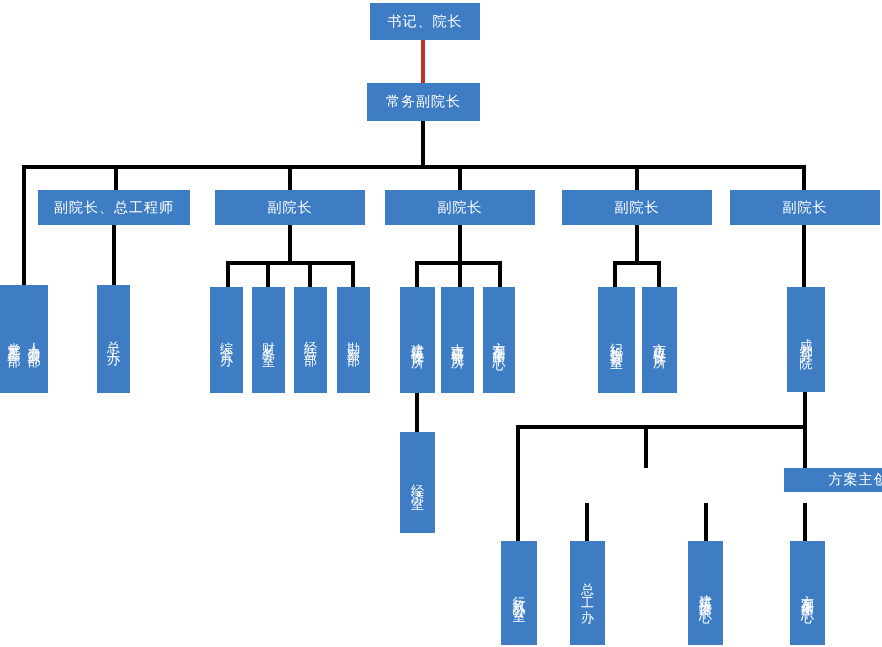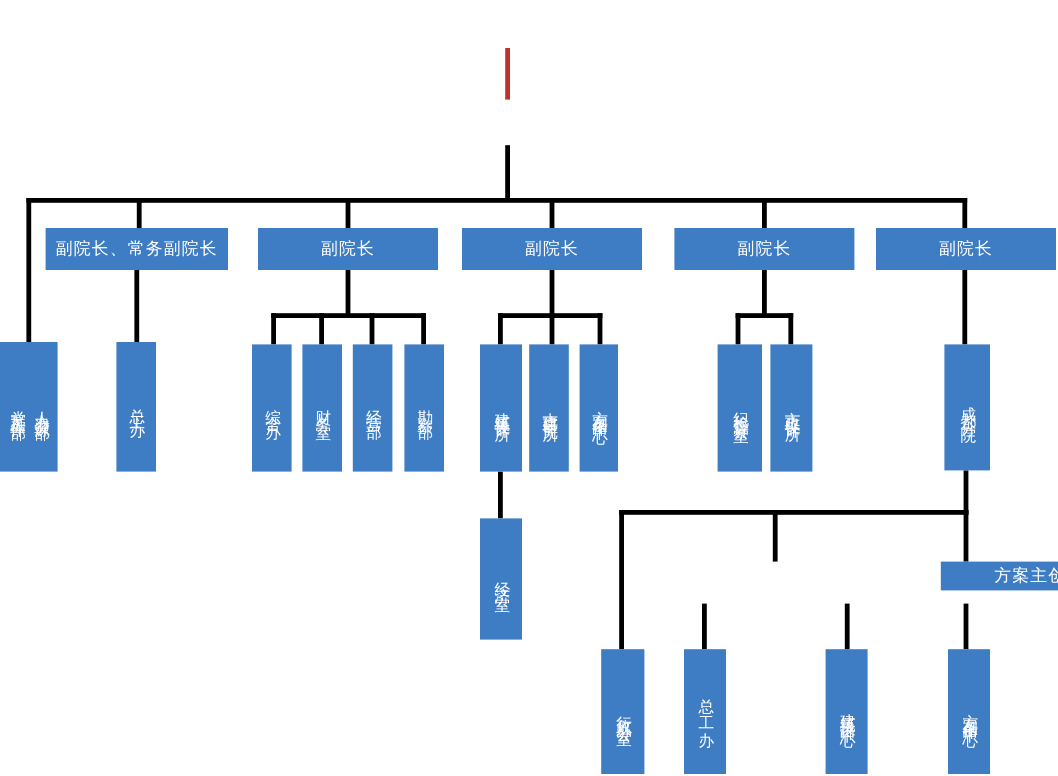--- a/index.html
+++ b/index.html
@@ -64,23 +64,29 @@
   <div class="line" style="left:803px;top:392px;width:4px;height:37px;"></div>
   <div class="line" style="left:516px;top:425px;width:291px;height:4px;"></div>
   <div class="line" style="left:516px;top:425px;width:4px;height:116px;"></div>
   <div class="line" style="left:644px;top:425px;width:4px;height:43px;"></div>
   <div class="line" style="left:803px;top:425px;width:4px;height:43px;"></div>
 
   <div class="line" style="left:585px;top:503px;width:4px;height:38px;"></div>
   <div class="line" style="left:704px;top:503px;width:4px;height:38px;"></div>
   <div class="line" style="left:803px;top:503px;width:4px;height:38px;"></div>
 
+  <div class="node hbox" style="left:370px;top:3px;width:110px;height:37px;">
+    <span>书记、院长</span>
+  </div>
+  <div class="node hbox" style="left:367px;top:83px;width:113px;height:38px;">
+    <span>常务副院长</span>
+  </div>
 
   <div class="node hbox" style="left:38px;top:190px;width:152px;height:35px;">
-    <span>副院长、常务副院长</span>
+    <span>副院长、总工程师</span>
   </div>
   <div class="node hbox" style="left:215px;top:190px;width:150px;height:35px;">
     <span>副院长</span>
   </div>
   <div class="node hbox" style="left:385px;top:190px;width:150px;height:35px;">
     <span>副院长</span>
   </div>
   <div class="node hbox" style="left:562px;top:190px;width:150px;height:35px;">
     <span>副院长</span>
   </div>

